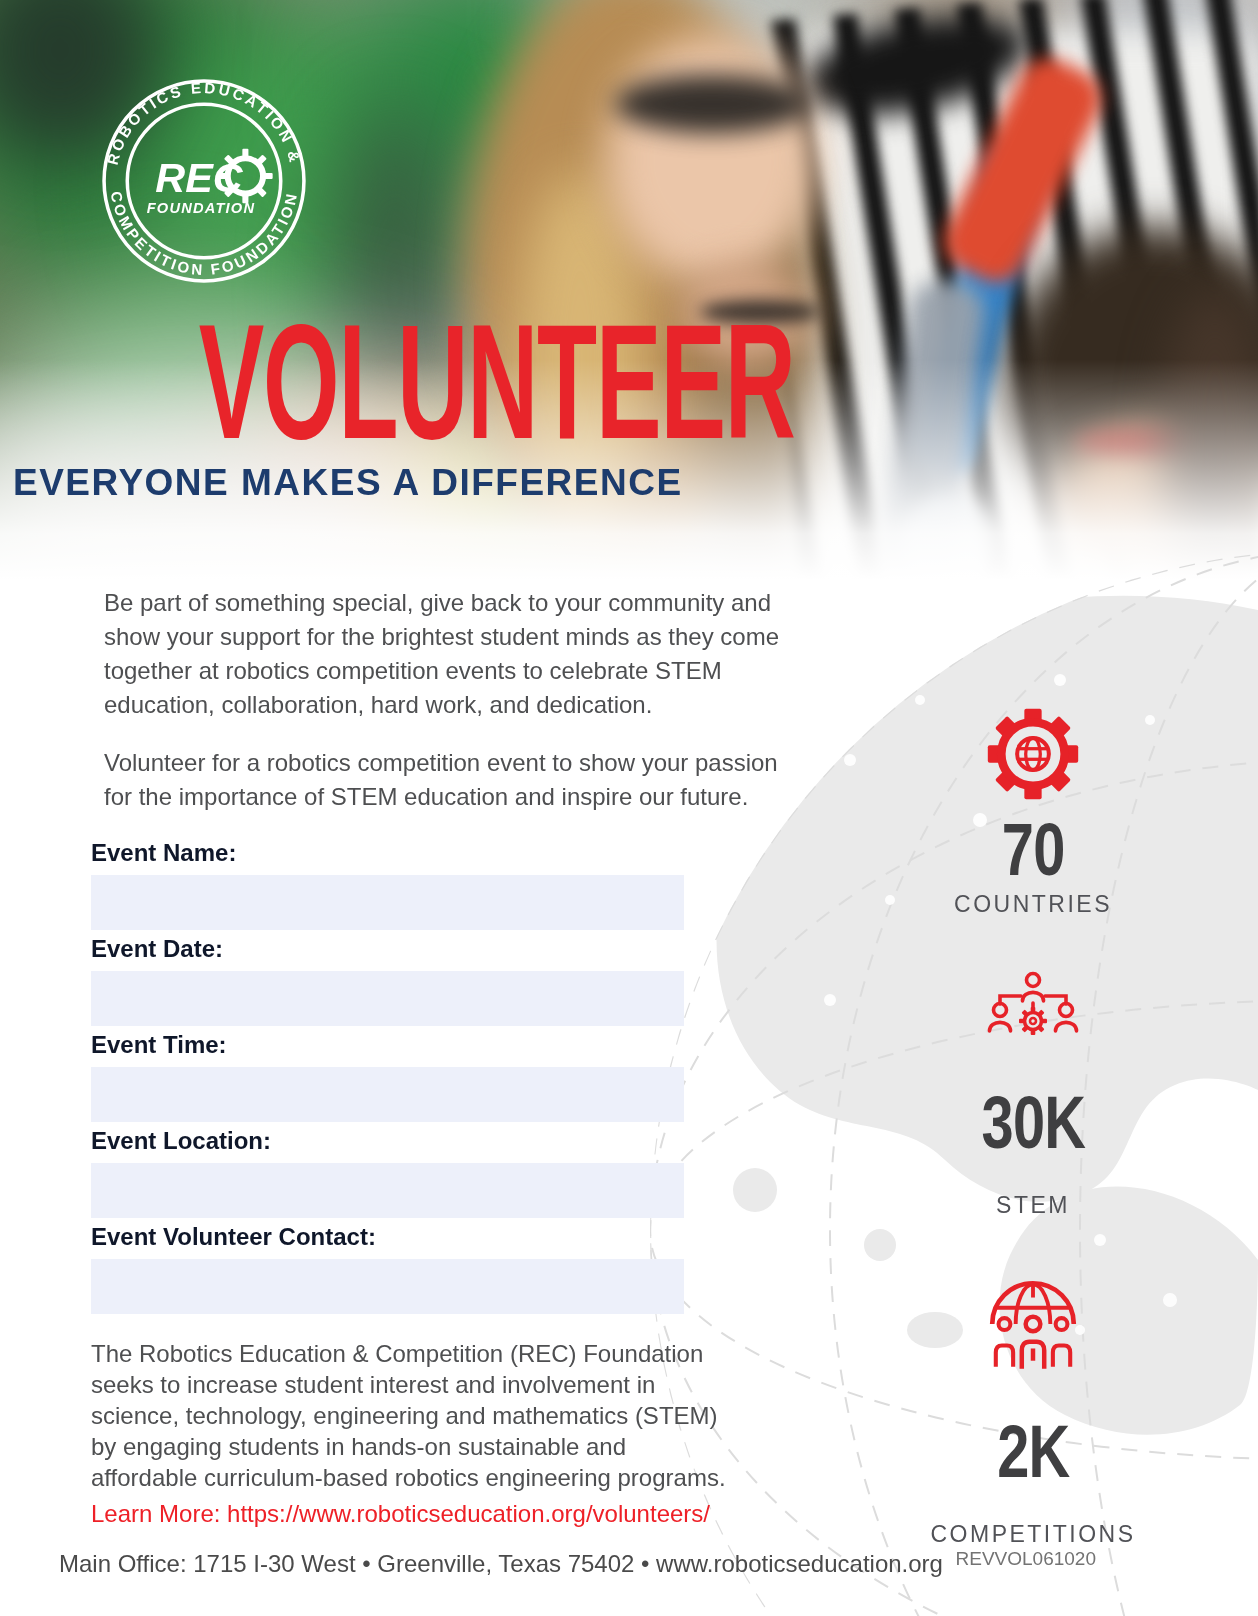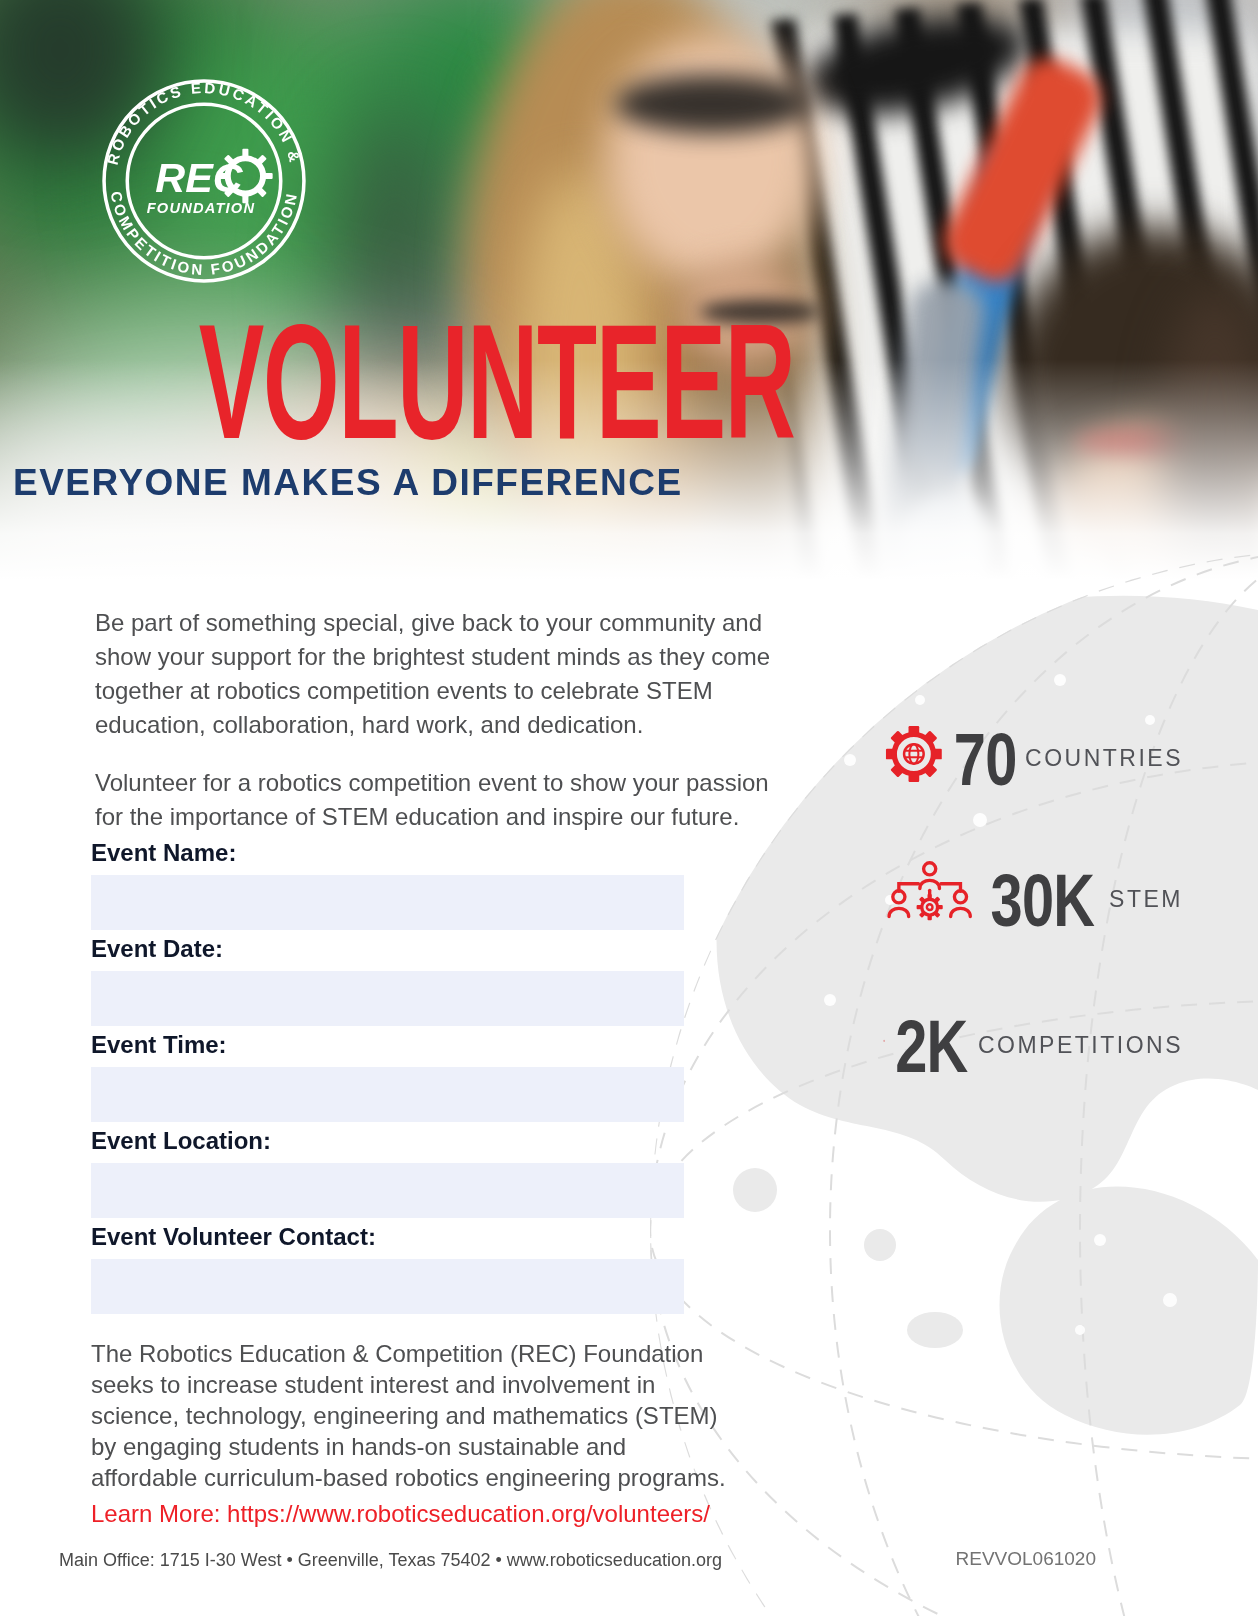--- a/index.html
+++ b/index.html
@@ -23,44 +23,44 @@
   
   .hero-text{position:absolute;left:0;top:312px;width:900px;text-align:left;}
   .title{font-size:164px;line-height:140px;font-weight:bold;color:#e8242a;
          display:inline-block;transform:scaleX(.60);transform-origin:center;white-space:nowrap;letter-spacing:-2px;}
   .subtitle{margin-top:10px;font-size:37px;font-weight:bold;color:#1d3c6d;letter-spacing:1.5px;padding-left:13px;}
 
   
   .globe-bg{position:absolute;left:0;top:0;pointer-events:none;}
 
   
-  .intro{position:absolute;left:95px;top:586px;width:680px;margin-top:20px;}
+  .intro{position:absolute;left:104px;top:586px;width:680px;}
   .intro p{margin:0;font-size:24px;line-height:34px;color:#4e4f51;white-space:pre-line;}
   .intro p + p{margin-top:24px;}
 
   
   .event-form{position:absolute;left:91px;top:840px;width:593px;}
   .field{margin-bottom:6px;}
   .field label{display:block;font-size:24px;line-height:26px;font-weight:bold;color:#0f172a;margin-bottom:9px;}
   .field input{display:block;width:100%;height:55px;border:none;outline:none;background:#edf0fa;
                font-size:24px;color:#333;box-sizing:border-box;padding:0 14px;font-family:"Liberation Sans",sans-serif;}
 
   
   .stats{position:absolute;left:883px;top:703px;width:300px;text-align:center;}
-  .stat{display:flex;align-items:center;}
-  .stat + .stat{margin-top:48px;}
+  .stat{display:flex;flex-direction:column;align-items:center;}
+  .stat + .stat{margin-top:48px;gap:28px;}
   .stat-number{font-size:74px;line-height:66px;font-weight:bold;color:#3f3f41;
                transform:scaleX(.78);transform-origin:center;letter-spacing:-1px;margin-top:12px;}
   .stat-label{font-size:23px;letter-spacing:2.5px;color:#515257;margin-top:8px;}
 
   
   .about{position:absolute;left:91px;top:1338px;width:700px;}
   .about p{margin:0;font-size:24px;line-height:31px;color:#4e4f51;white-space:pre-line;}
   .learn-more{display:inline-block;margin-top:7px;font-size:24px;color:#ee2027;text-decoration:none;cursor:pointer;}
-  .footer-address{position:absolute;left:59px;top:1550px;font-size:18px;color:#4a4a4a;}
+  .footer-address{position:absolute;left:59px;top:1550px;font-size:24px;color:#4a4a4a;}
   .footer-code{position:absolute;right:162px;top:1548px;font-size:19px;color:#737373;}
 </style>
 </head>
 <body>
 
 <div class="page">
 
   <div class="photo">
     <div class="blob" style="left:-50px;top:-50px;width:360px;height:340px;background:#2e7a3c;filter:blur(45px);"></div>
     <div class="blob" style="left:150px;top:20px;width:330px;height:330px;background:#3f9d4d;filter:blur(50px);"></div>

